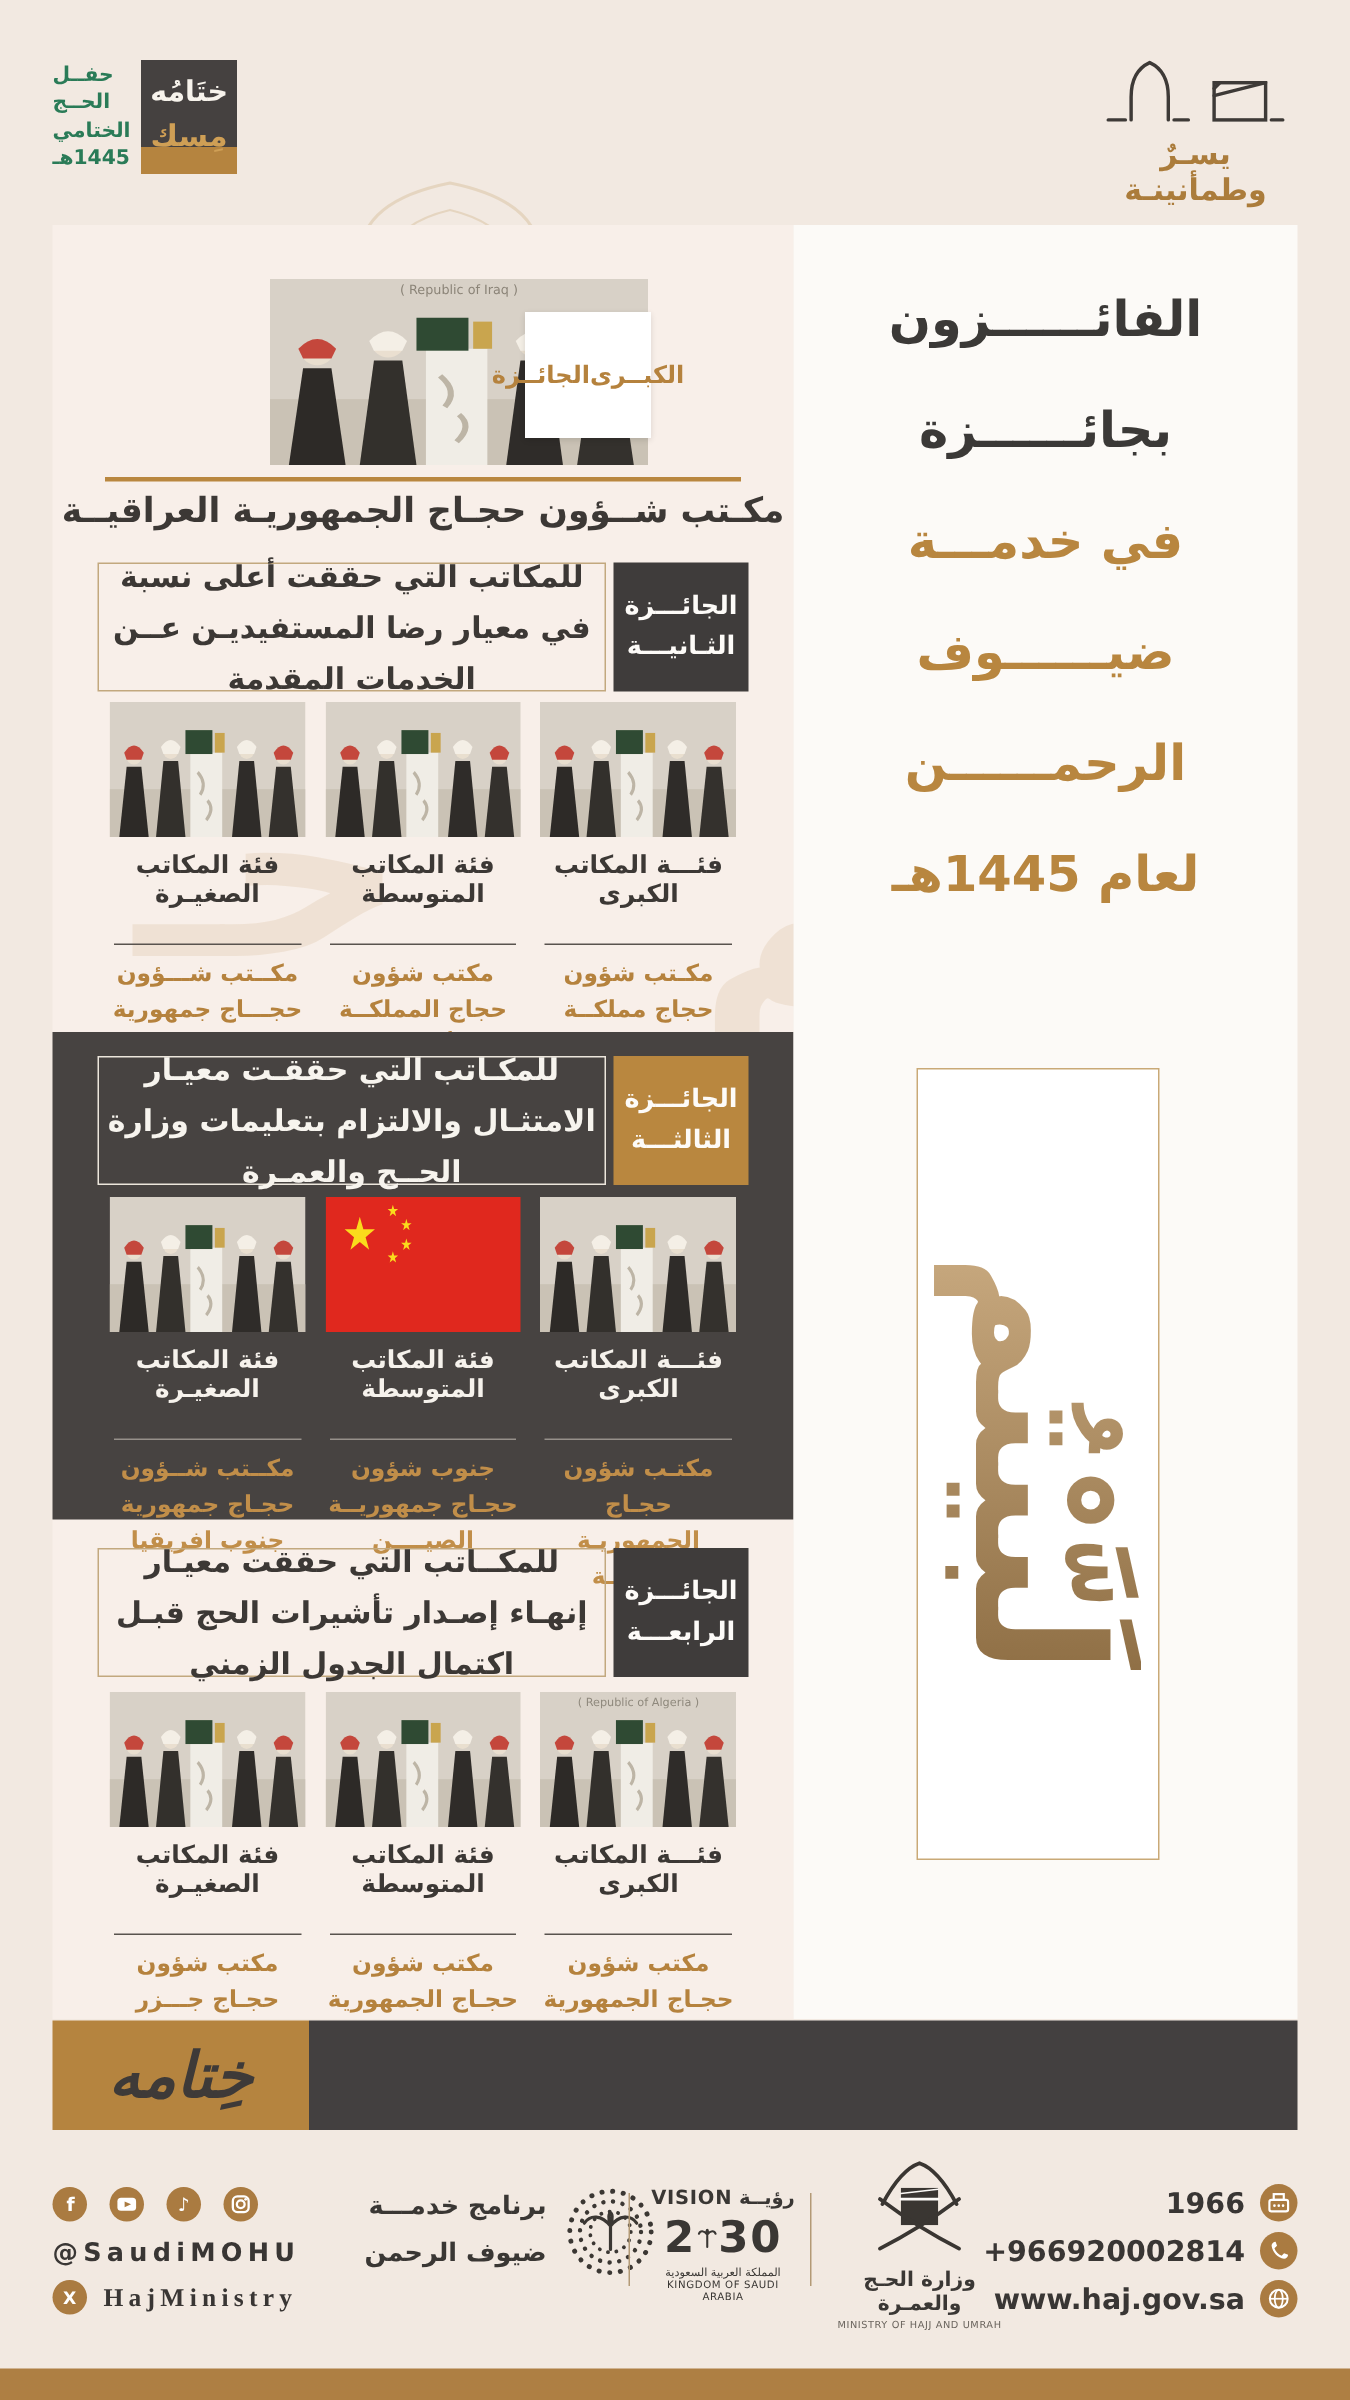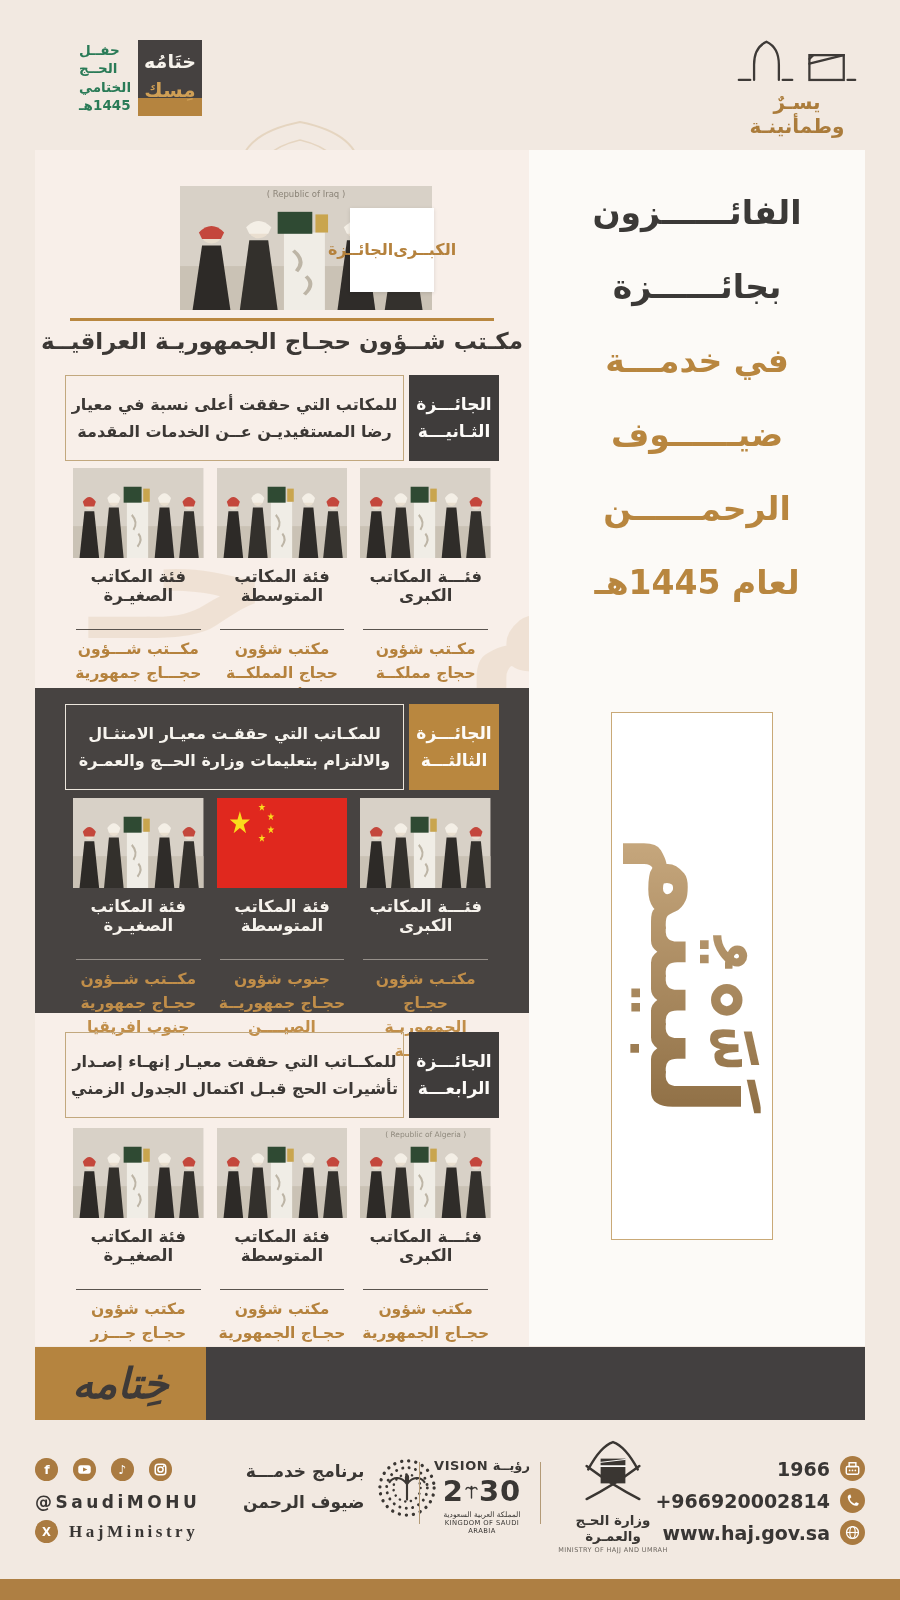--- a/index.html
+++ b/index.html
@@ -11,21 +11,21 @@
   }
   
   .event-logo { position:absolute; left:35px; top:40px; display:flex; gap:7px; direction:rtl; align-items:stretch; }
   .logo-square {
     width:64px; height:76px; position:relative; flex:none;
     background:linear-gradient(#454140 0 76%, #b5843f 76% 100%);
   }
   .logo-square .l1 { position:absolute; top:10px; width:100%; text-align:center; color:#f7f3ec; font-size:19px; font-weight:700; }
   .logo-square .l2 { position:absolute; top:38px; width:100%; text-align:center; color:#cf9f55; font-size:20px; font-weight:700; }
   .event-lines { display:flex; flex-direction:column; justify-content:space-between; padding:2px 0; }
-  .event-lines span { color:#2a7b57; font-size:13.5px; font-weight:700; text-align:left; line-height:1.25;margin-left:44px; }
+  .event-lines span { color:#2a7b57; font-size:13.5px; font-weight:700; text-align:left; line-height:1.25; }
   .serenity-logo { position:absolute; right:35px; top:32px; width:136px; text-align:center; }
   .serenity-logo svg { width:124px; height:52px; }
   .serenity-text { margin-top:2px; font-size:20px; font-weight:700; color:#ab7c3b; letter-spacing:1px; }
   
   .left-panel  { position:absolute; left:35px; top:150px; width:494px; height:1196px; background:#f8efe9; }
   .right-panel { position:absolute; left:529px; top:150px; width:336px; height:1196px; background:#fcfaf7; }
   .arch-watermark { position:absolute; left:225px; top:112px; width:150px; height:135px; opacity:.5; }
   .callig-watermark { position:absolute; font-size:170px; color:#b98c4f; opacity:.13; font-weight:700; pointer-events:none; }
   .cw1 { left:55px; top:330px; }
   .cw2 { left:430px; top:360px; }
@@ -40,21 +40,21 @@
   }
   .gold-line { position:absolute; left:35px; top:168px; width:424px; height:3px; background:#b9873f; }
   .grand-winner { position:absolute; top:178px; width:100%; text-align:center; font-size:23px; font-weight:700; color:#3c3835; }
   
   .prize-head { position:absolute; left:30px; right:30px; height:86px; display:flex; gap:5px; direction:rtl; }
   .badge { width:90px; flex:none; display:flex; flex-direction:column; align-items:center; justify-content:center;
            font-size:17px; font-weight:700; line-height:1.6; }
   .badge.dark { background:#3f3c3b; color:#fdfbf8; }
   .badge.gold { background:#b9873f; color:#fdfbf8; }
   .desc-box { flex:1; display:flex; align-items:center; justify-content:center; text-align:center;
-              padding:6px 2px; font-size:16px; font-weight:700; line-height:1.7; }
+              padding:6px 2px; font-size:20px; font-weight:700; line-height:1.7; }
   .desc-box.light { border:1px solid #c2a87e; color:#3c3835; }
   .desc-box.ondark { border:1px solid #ece6dc; color:#f7f4ee; }
   .p2-head { top:225px; }
   .p4-head { top:882px; }
   .p3-wrap { position:absolute; left:0; top:538px; width:100%; height:325px; background:#474341; }
   .p3-head { top:16px; }
   
   .cats { position:absolute; left:38px; right:38px; display:flex; gap:13px; direction:rtl; }
   .p2-cats { top:318px; }
   .p3-cats { top:110px; }

